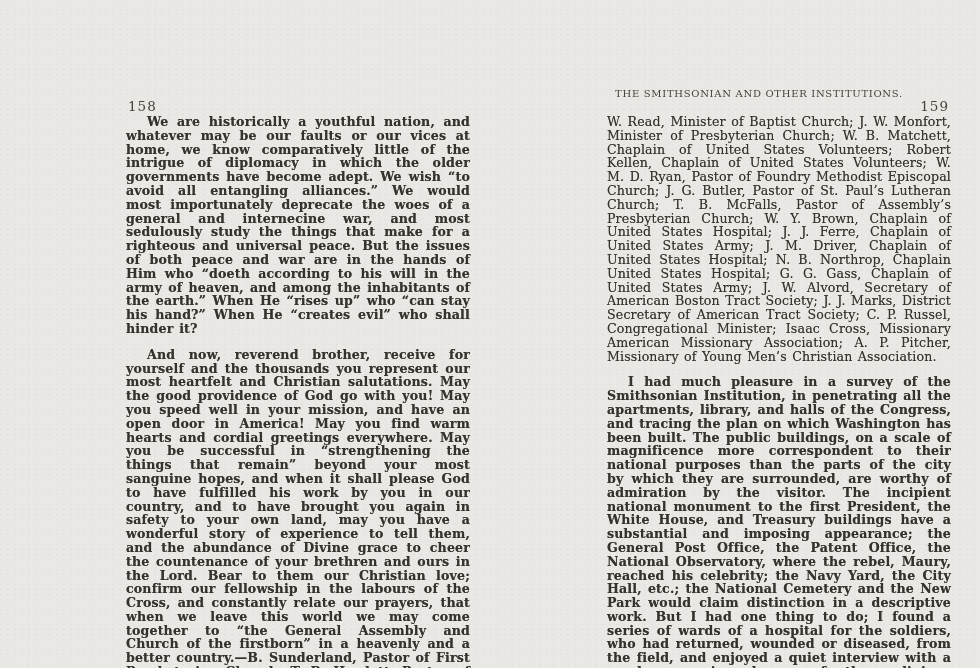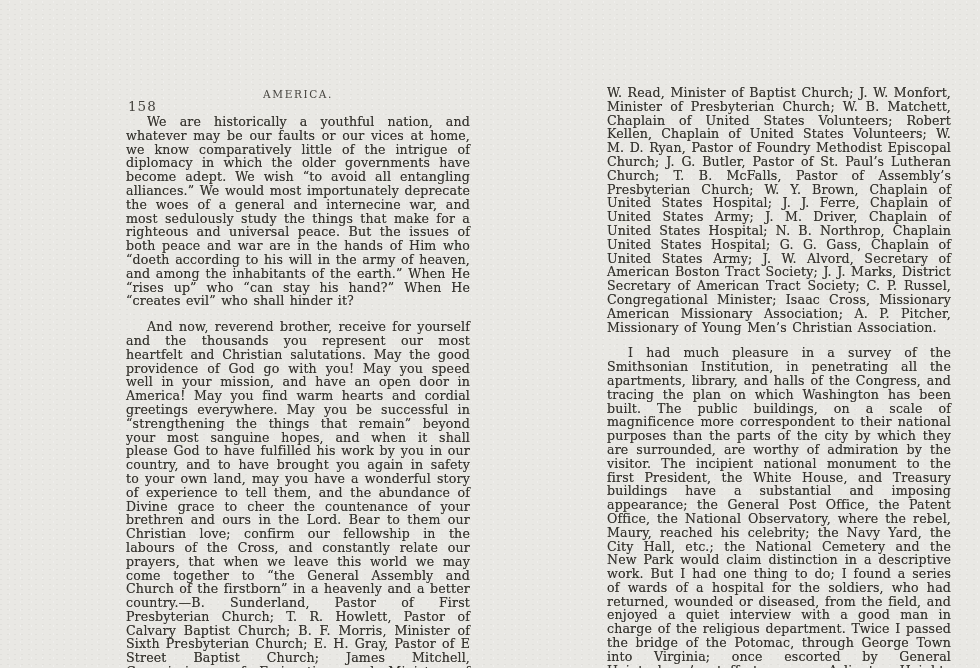--- a/index.html
+++ b/index.html
@@ -57,35 +57,38 @@
   .page-num-left{left:2px;}
   .page-num-right{right:2px;}
   .body-text p{
     font-size:12.6px;
     line-height:13.8px;
     text-align:justify;
     letter-spacing:0.15px;
     word-spacing:1.2px;
     text-shadow:0 0 0.35px rgba(45,43,38,0.55);
   }
-  .body-text p.indent{text-indent:21px;}
+  .body-text p.indent{text-indent:21px;font-weight:bold;}
   .body-text p.gap-before{margin-top:11px;}
 </style>
 </head>
 <body>
 
 <div class="page page-left">
   <div class="running-row">
     <span class="page-num page-num-left">158</span>
-    <span class="running-head">AMERICA.</span>
   </div>
   <div class="body-text">
     <p class="indent">We are historically a youthful nation, and whatever may be our faults or our vices at home, we know comparatively little of the intrigue of diplomacy in which the older governments have become adept. We wish “to avoid all entangling alliances.” We would most importunately deprecate the woes of a general and internecine war, and most sedulously study the things that make for a righteous and universal peace. But the issues of both peace and war are in the hands of Him who “doeth according to his will in the army of heaven, and among the inhabitants of the earth.” When He “rises up” who “can stay his hand?” When He “creates evil” who shall hinder it?</p>
     <p class="indent">And now, reverend brother, receive for yourself and the thousands you represent our most heartfelt and Christian salutations. May the good providence of God go with you! May you speed well in your mission, and have an open door in America! May you find warm hearts and cordial greetings everywhere. May you be successful in “strengthening the things that remain” beyond your most sanguine hopes, and when it shall please God to have fulfilled his work by you in our country, and to have brought you again in safety to your own land, may you have a wonderful story of experience to tell them, and the abundance of Divine grace to cheer the countenance of your brethren and ours in the Lord. Bear to them our Christian love; confirm our fellowship in the labours of the Cross, and constantly relate our prayers, that when we leave this world we may come together to “the General Assembly and Church of the firstborn” in a heavenly and a better country.—B. Sunderland, Pastor of First Presbyterian Church; T. R. Howlett, Pastor of Calvary Baptist Church; B. F. Morris, Minister of Sixth Presbyterian Church; E. H. Gray, Pastor of E Street Baptist Church; James Mitchell, Commissioner of Emigration, and Minister of Methodist Episcopal Church; Mason Noble, Chaplain of United States Navy; Robert McMurdy, Presbyter of Protestant Episcopal Church; E. Goodrich Smith, Minister of Presbyterian Church (Fourth Presbytery, New York); J. D. Turner Cote, Chaplain of United States Volunteers; H.</p>
   </div>
 </div>
 
 <div class="page page-right">
+  <div class="running-row">
+    <span class="running-head">THE SMITHSONIAN AND OTHER INSTITUTIONS.</span>
+    <span class="page-num page-num-right">159</span>
+  </div>
   <div class="body-text">
     <p>W. Read, Minister of Baptist Church; J. W. Monfort, Minister of Presbyterian Church; W. B. Matchett, Chaplain of United States Volunteers; Robert Kellen, Chaplain of United States Volunteers; W. M. D. Ryan, Pastor of Foundry Methodist Episcopal Church; J. G. Butler, Pastor of St. Paul’s Lutheran Church; T. B. McFalls, Pastor of Assembly’s Presbyterian Church; W. Y. Brown, Chaplain of United States Hospital; J. J. Ferre, Chaplain of United States Army; J. M. Driver, Chaplain of United States Hospital; N. B. Northrop, Chaplain United States Hospital; G. G. Gass, Chaplain of United States Army; J. W. Alvord, Secretary of American Boston Tract Society; J. J. Marks, District Secretary of American Tract Society; C. P. Russel, Congregational Minister; Isaac Cross, Missionary American Missionary Association; A. P. Pitcher, Missionary of Young Men’s Christian Association.</p>
     <p class="indent gap-before">I had much pleasure in a survey of the Smithsonian Institution, in penetrating all the apartments, library, and halls of the Congress, and tracing the plan on which Washington has been built. The public buildings, on a scale of magnificence more correspondent to their national purposes than the parts of the city by which they are surrounded, are worthy of admiration by the visitor. The incipient national monument to the first President, the White House, and Treasury buildings have a substantial and imposing appearance; the General Post Office, the Patent Office, the National Observatory, where the rebel, Maury, reached his celebrity; the Navy Yard, the City Hall, etc.; the National Cemetery and the New Park would claim distinction in a descriptive work. But I had one thing to do; I found a series of wards of a hospital for the soldiers, who had returned, wounded or diseased, from the field, and enjoyed a quiet interview with a good man in charge of the religious department. Twice I passed the bridge of the Potomac, through George Town into Virginia; once escorted by General Heintzelman’s staff, to survey Arlington Heights and the forts erected in that part</p>
   </div>
 </div>
 
 </body></html>

